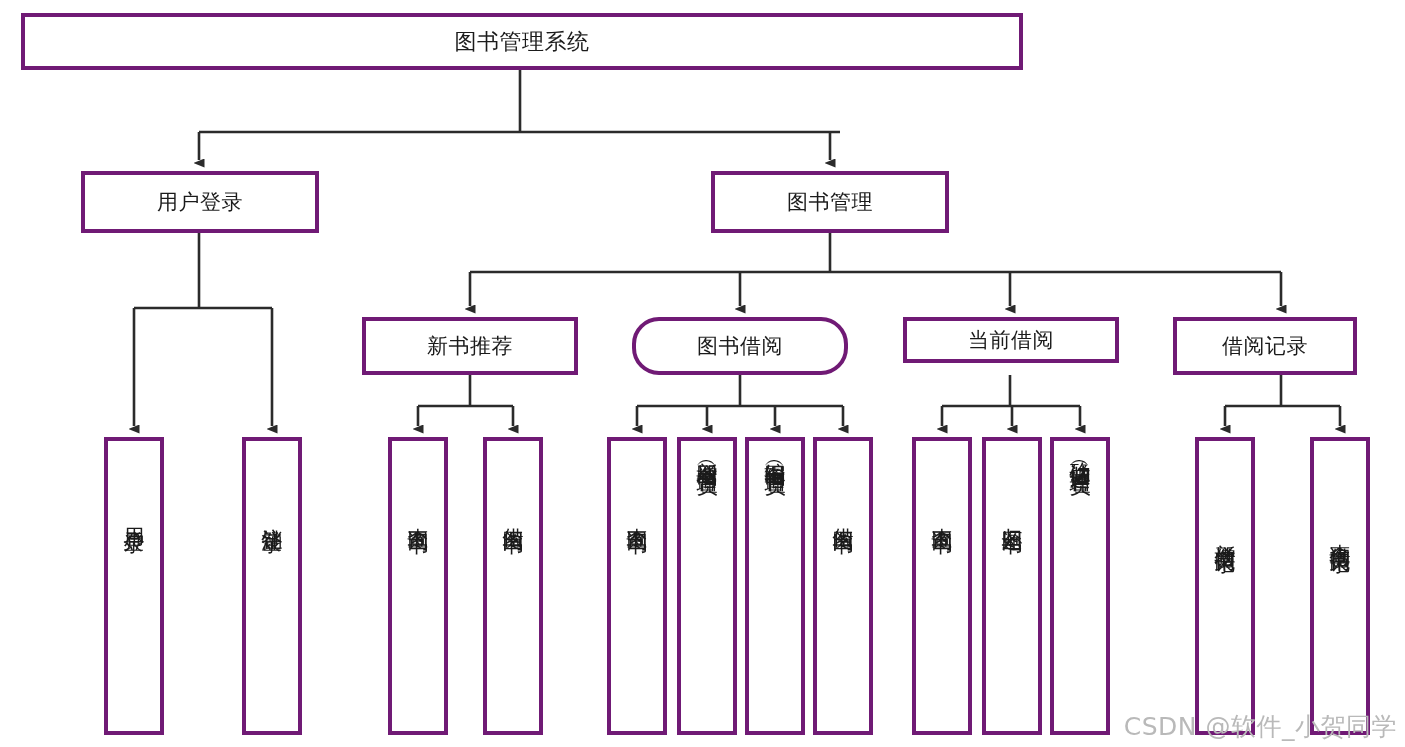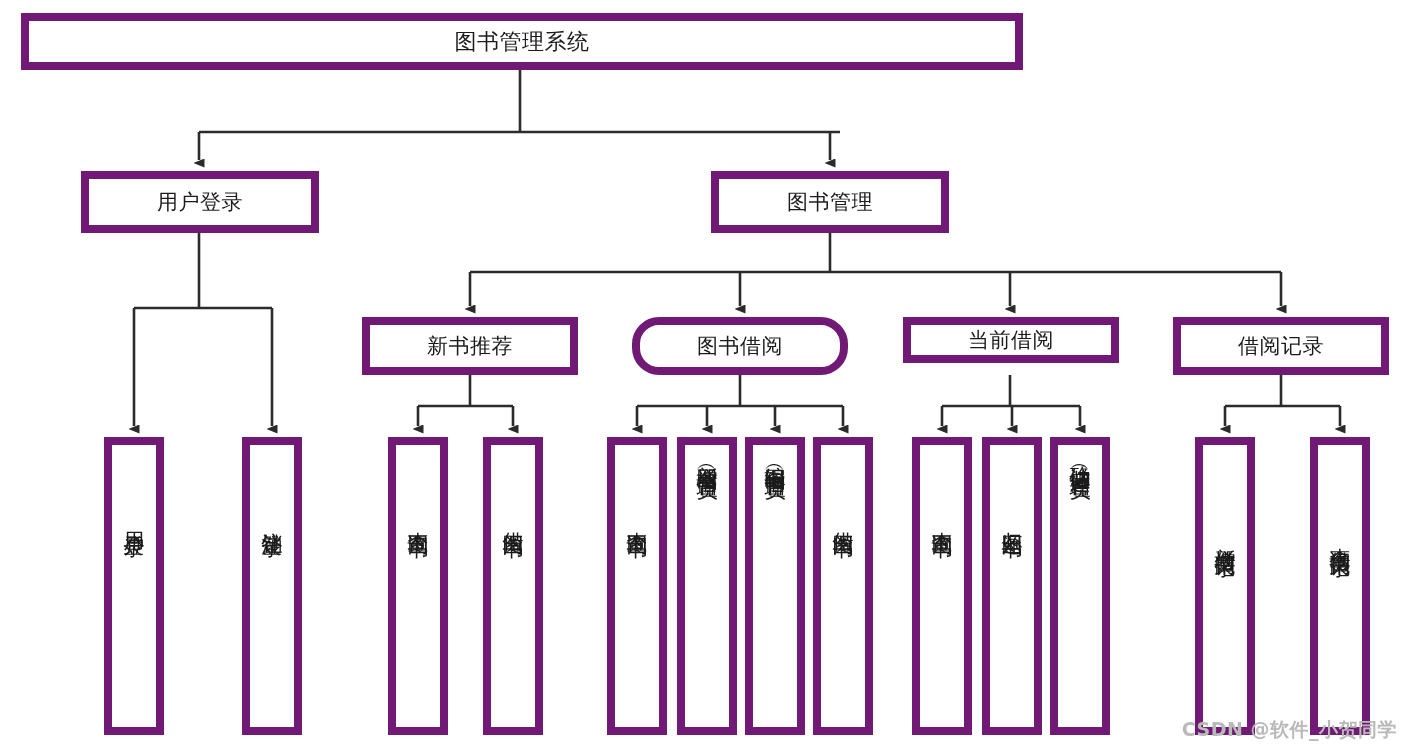--- a/index.html
+++ b/index.html
@@ -21,21 +21,21 @@
     position: absolute;
     left: 0;
     top: 0;
     width: 1405px;
     height: 747px;
     pointer-events: none;
   }
   .node {
     position: absolute;
     box-sizing: border-box;
-    border: 8px solid #701a75;
+    border: 4px solid #701a75;
     background: #ffffff;
     display: flex;
     align-items: center;
     justify-content: center;
     color: #1b1b1b;
   }
   .node .label {
     display: block;
     text-align: center;
     line-height: 1.18;
@@ -69,25 +69,24 @@
   .node.vert.mid-pad {
     padding-top: 70px;
   }
   .node.vert.low-pad {
     padding-top: 86px;
   }
   .watermark {
     position: absolute;
     right: 8px;
     bottom: 4px;
-    font-size: 19px;
+    font-size: 25px;
     color: #b9b9b9;
     letter-spacing: 0.5px;
     user-select: none;
-    font-weight: bold;
   }
 </style>
 </head>
 <body>
 
 <div id="canvas">
 
   <svg class="edges" viewBox="0 0 1405 747" xmlns="http://www.w3.org/2000/svg">
     <defs>
       <marker id="arrow" markerWidth="9" markerHeight="11" refX="1.5" refY="5.5" orient="auto" markerUnits="userSpaceOnUse">
@@ -155,21 +154,21 @@
   </div>
 
   <div class="node horiz" style="left:632px; top:317px; width:216px; height:58px;border-radius:27px;">
     <span class="label">图书借阅</span>
   </div>
 
   <div class="node horiz" style="left:903px; top:317px; width:216px; height:46px;">
     <span class="label">当前借阅</span>
   </div>
 
-  <div class="node horiz" style="left:1173px; top:317px; width:216px; height:58px;">
+  <div class="node horiz" style="left:1173px; top:317px; width:184px; height:58px;">
     <span class="label">借阅记录</span>
   </div>
 
   <div class="node vert mid-pad" style="left:104px; top:437px; width:60px; height:298px;">
     <span class="label">用户登录</span>
   </div>
 
   <div class="node vert mid-pad" style="left:242px; top:437px; width:60px; height:298px;">
     <span class="label">注销登录</span>
   </div>

